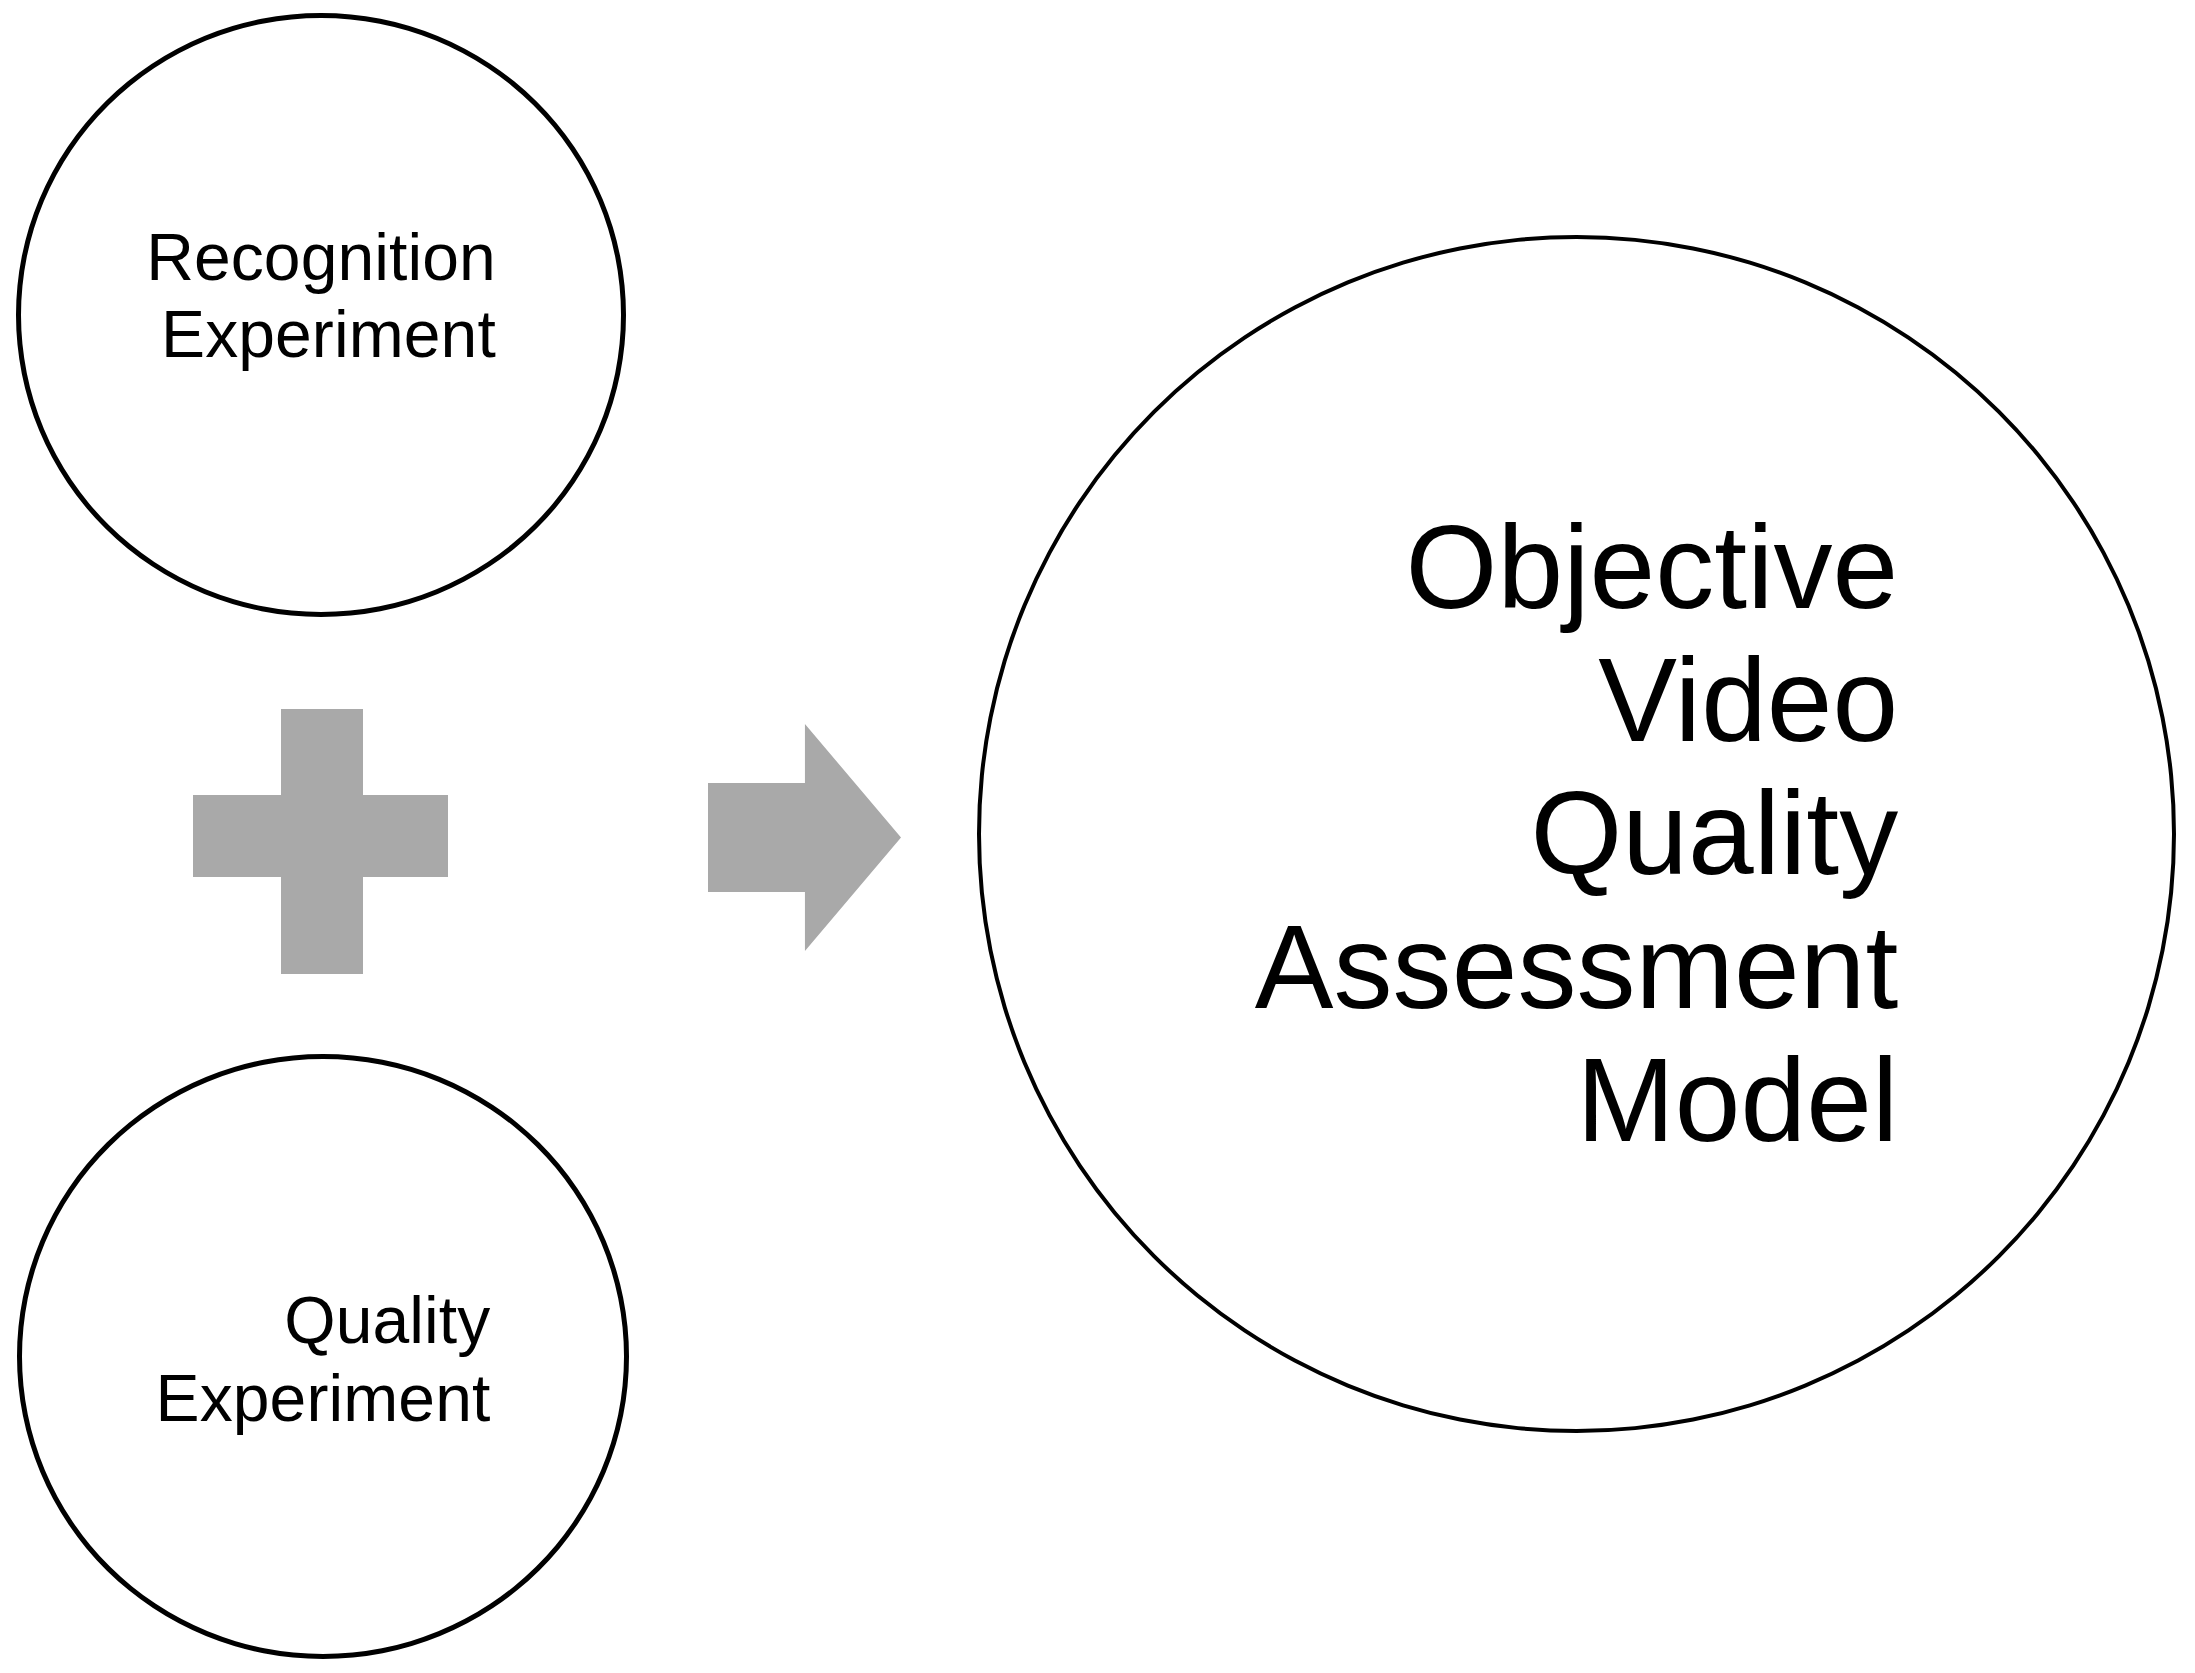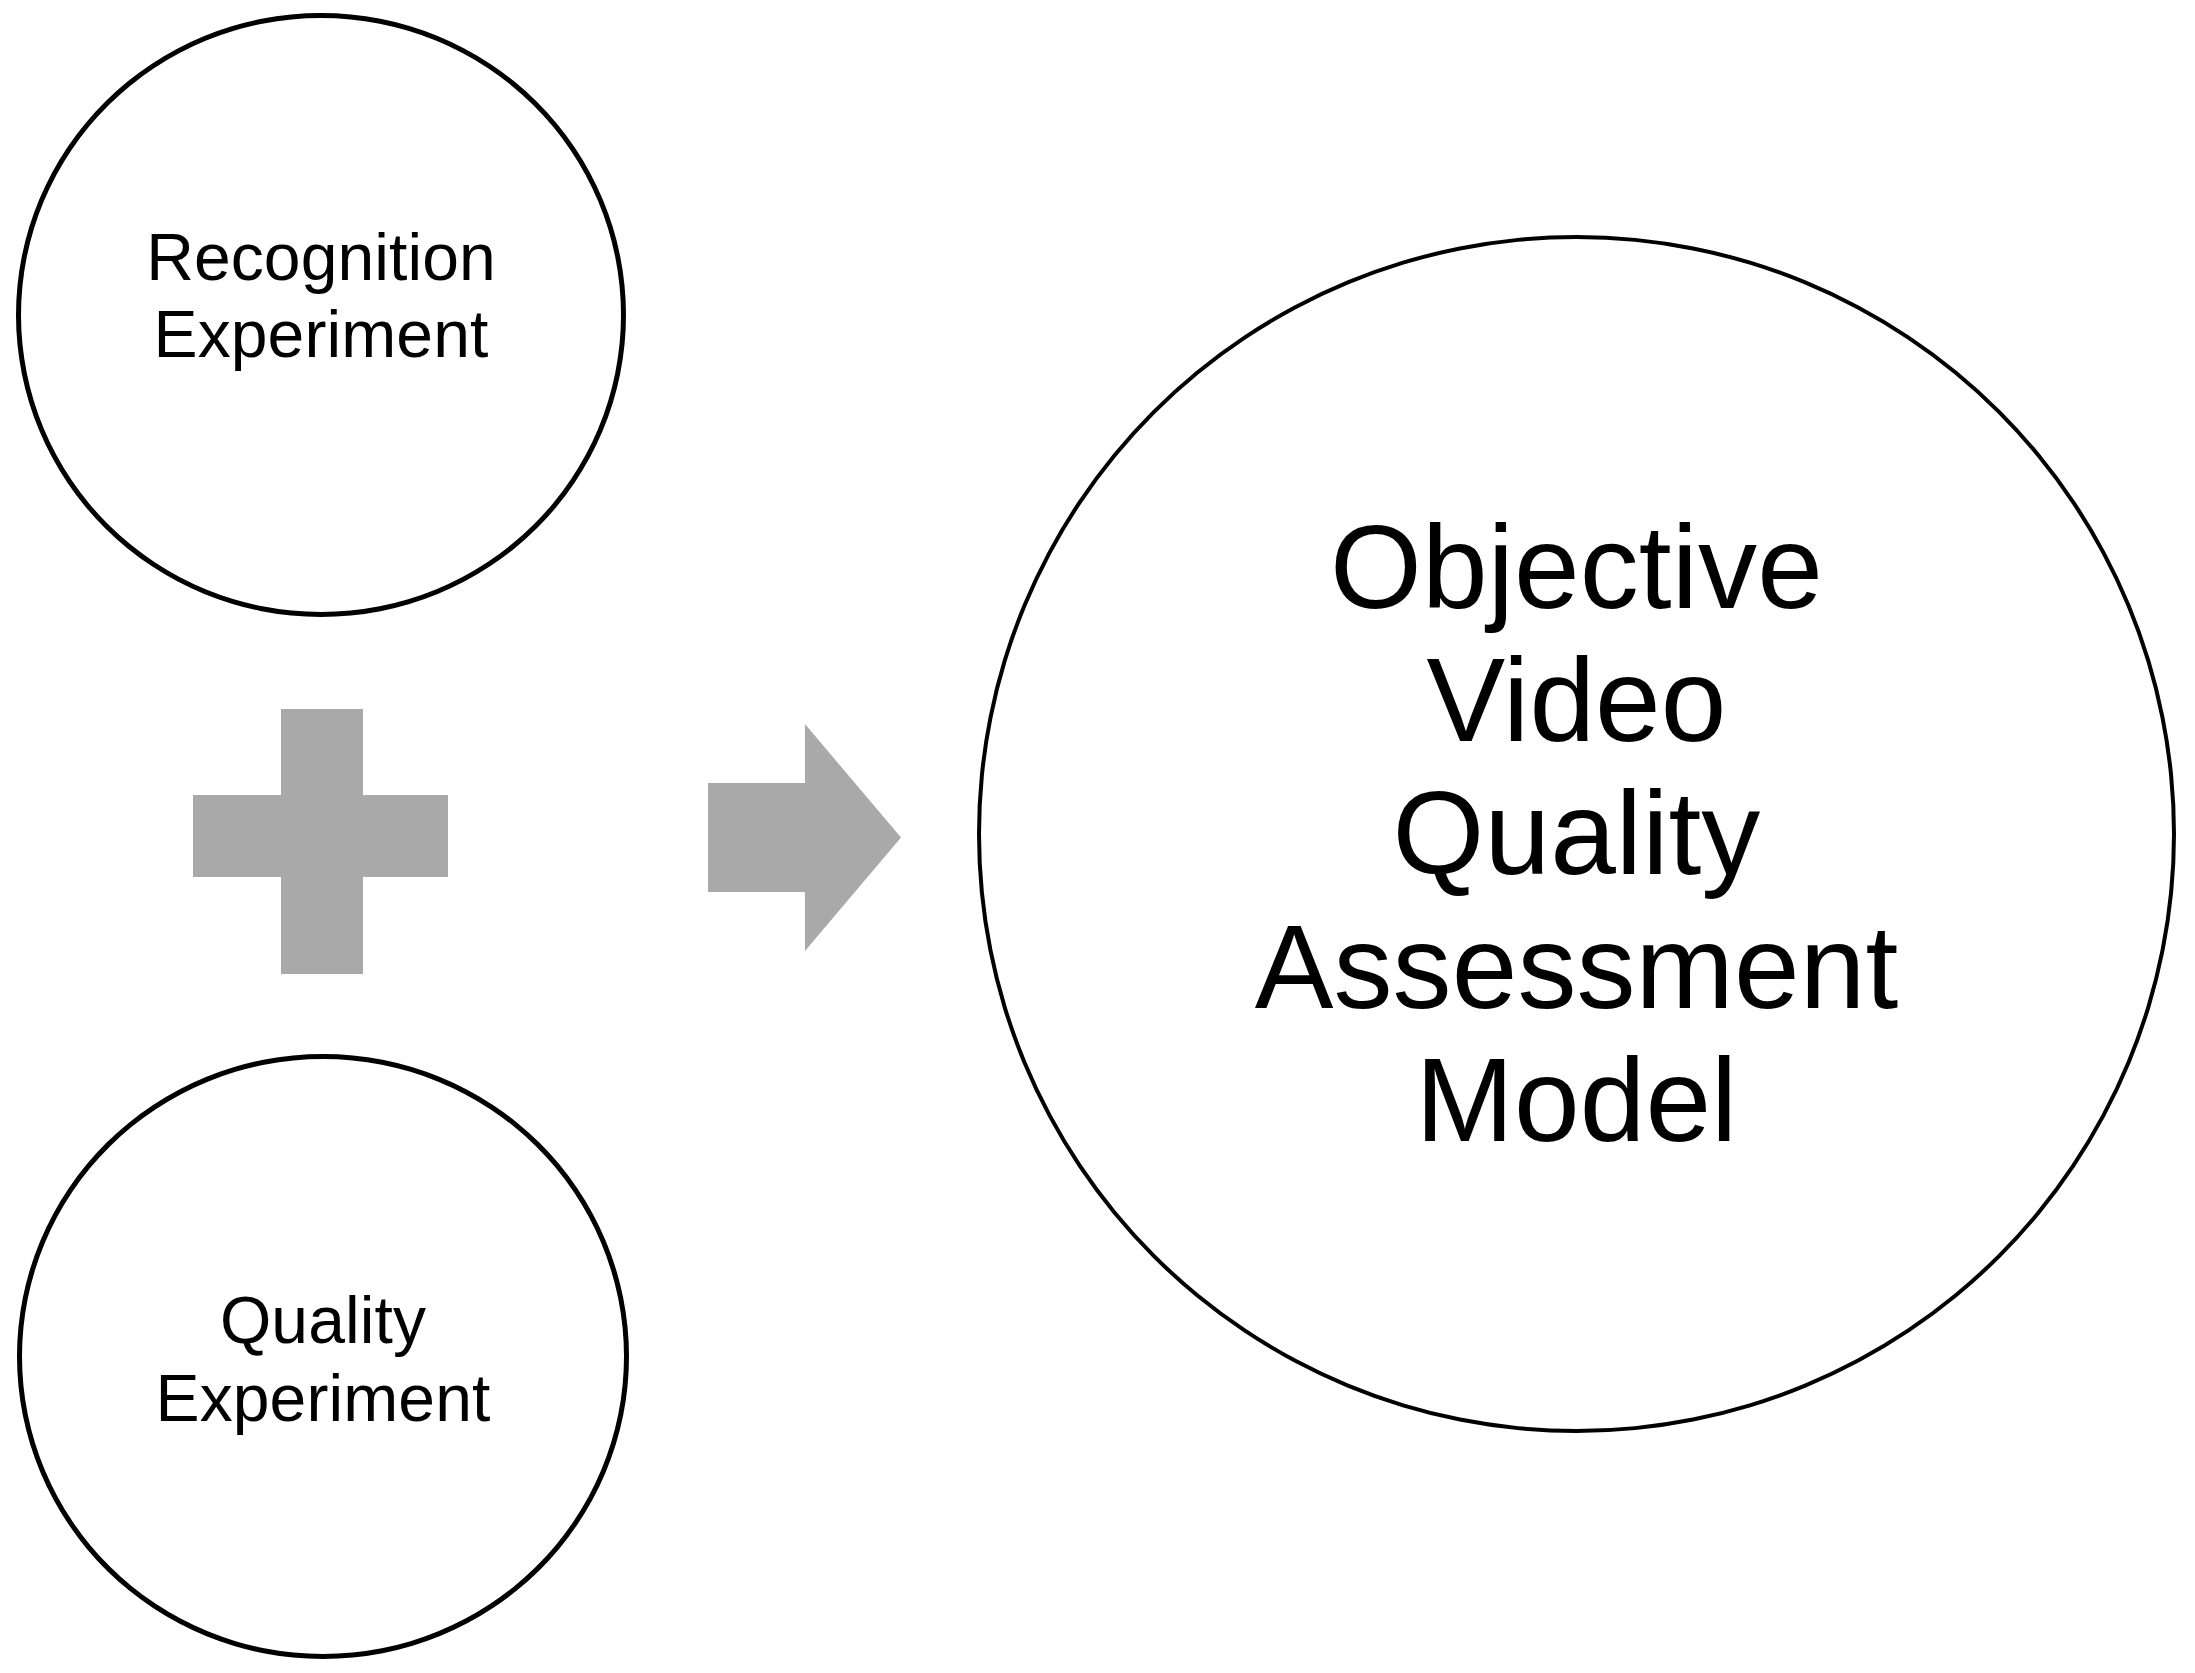--- a/index.html
+++ b/index.html
@@ -18,21 +18,21 @@
     overflow: hidden;
   }
   .node-circle {
     position: absolute;
     box-sizing: border-box;
     border-radius: 50%;
     background: #ffffff;
     display: flex;
     align-items: center;
     justify-content: center;
-    text-align: center;
+    text-align: right;
   }
   .node-label {
     color: #000000;
     line-height: 1.18;
     white-space: pre-line;
     letter-spacing: 0.1px;
   }
 
   
   #circle-recognition {

